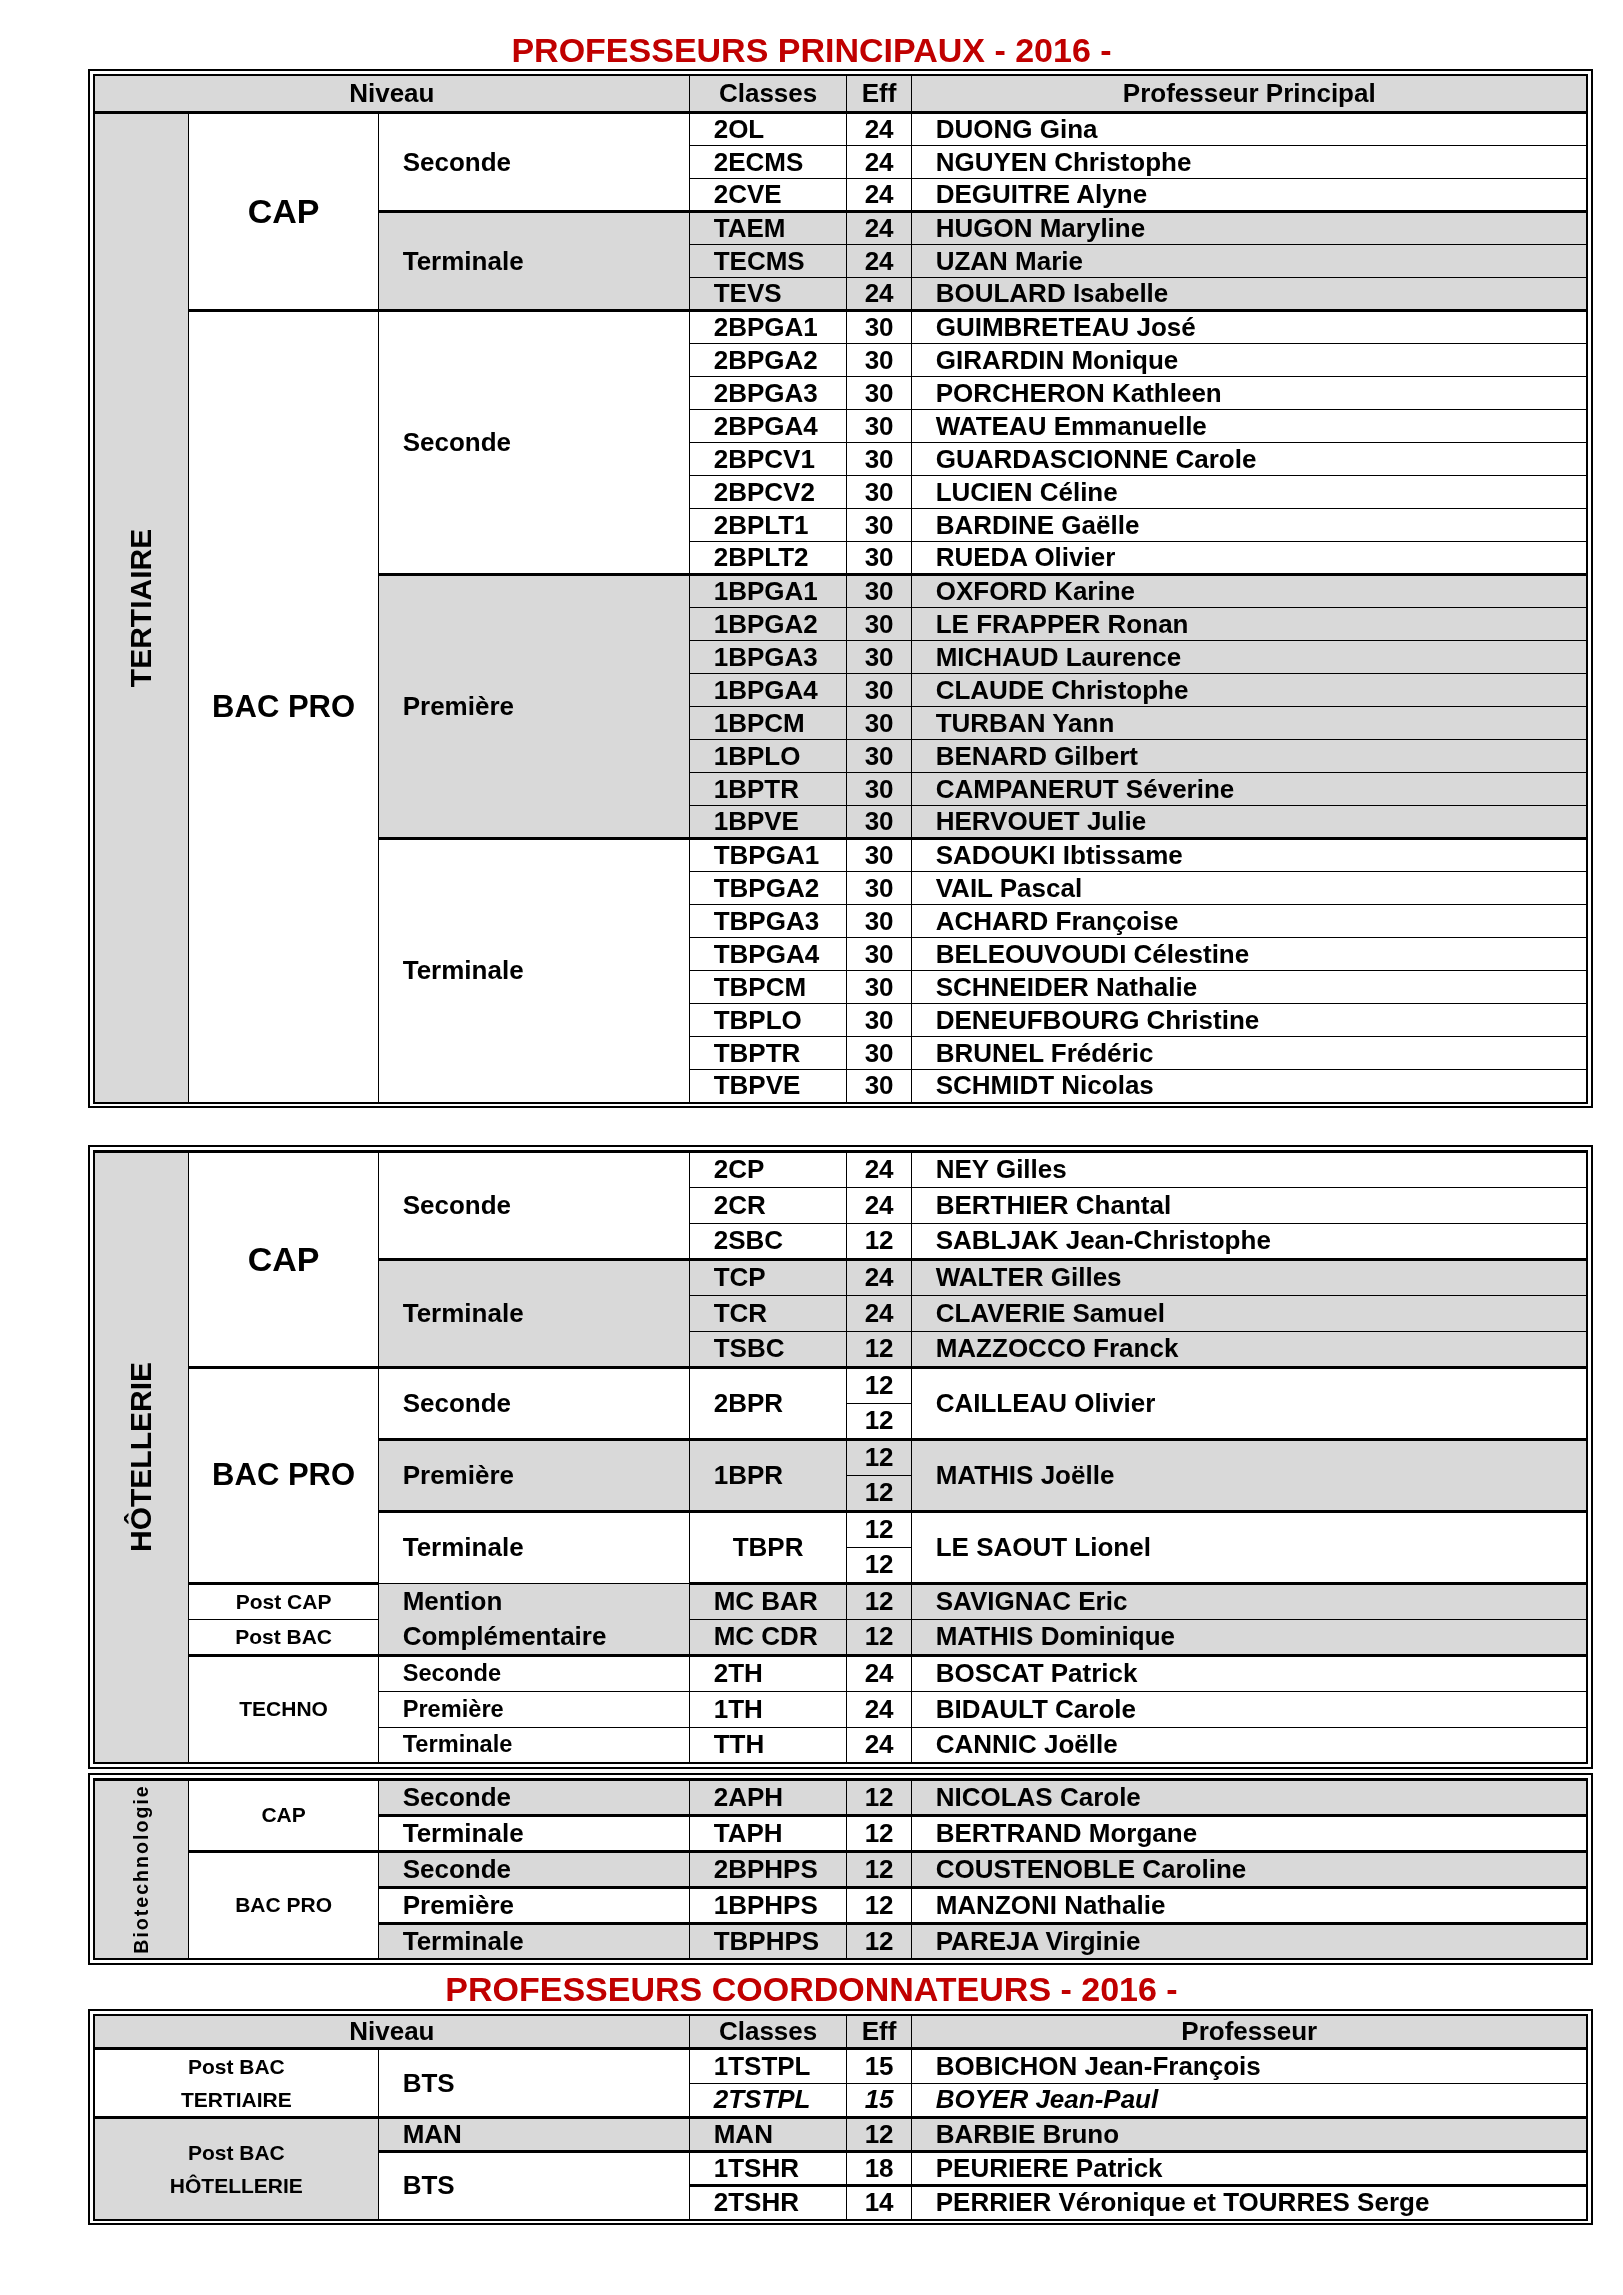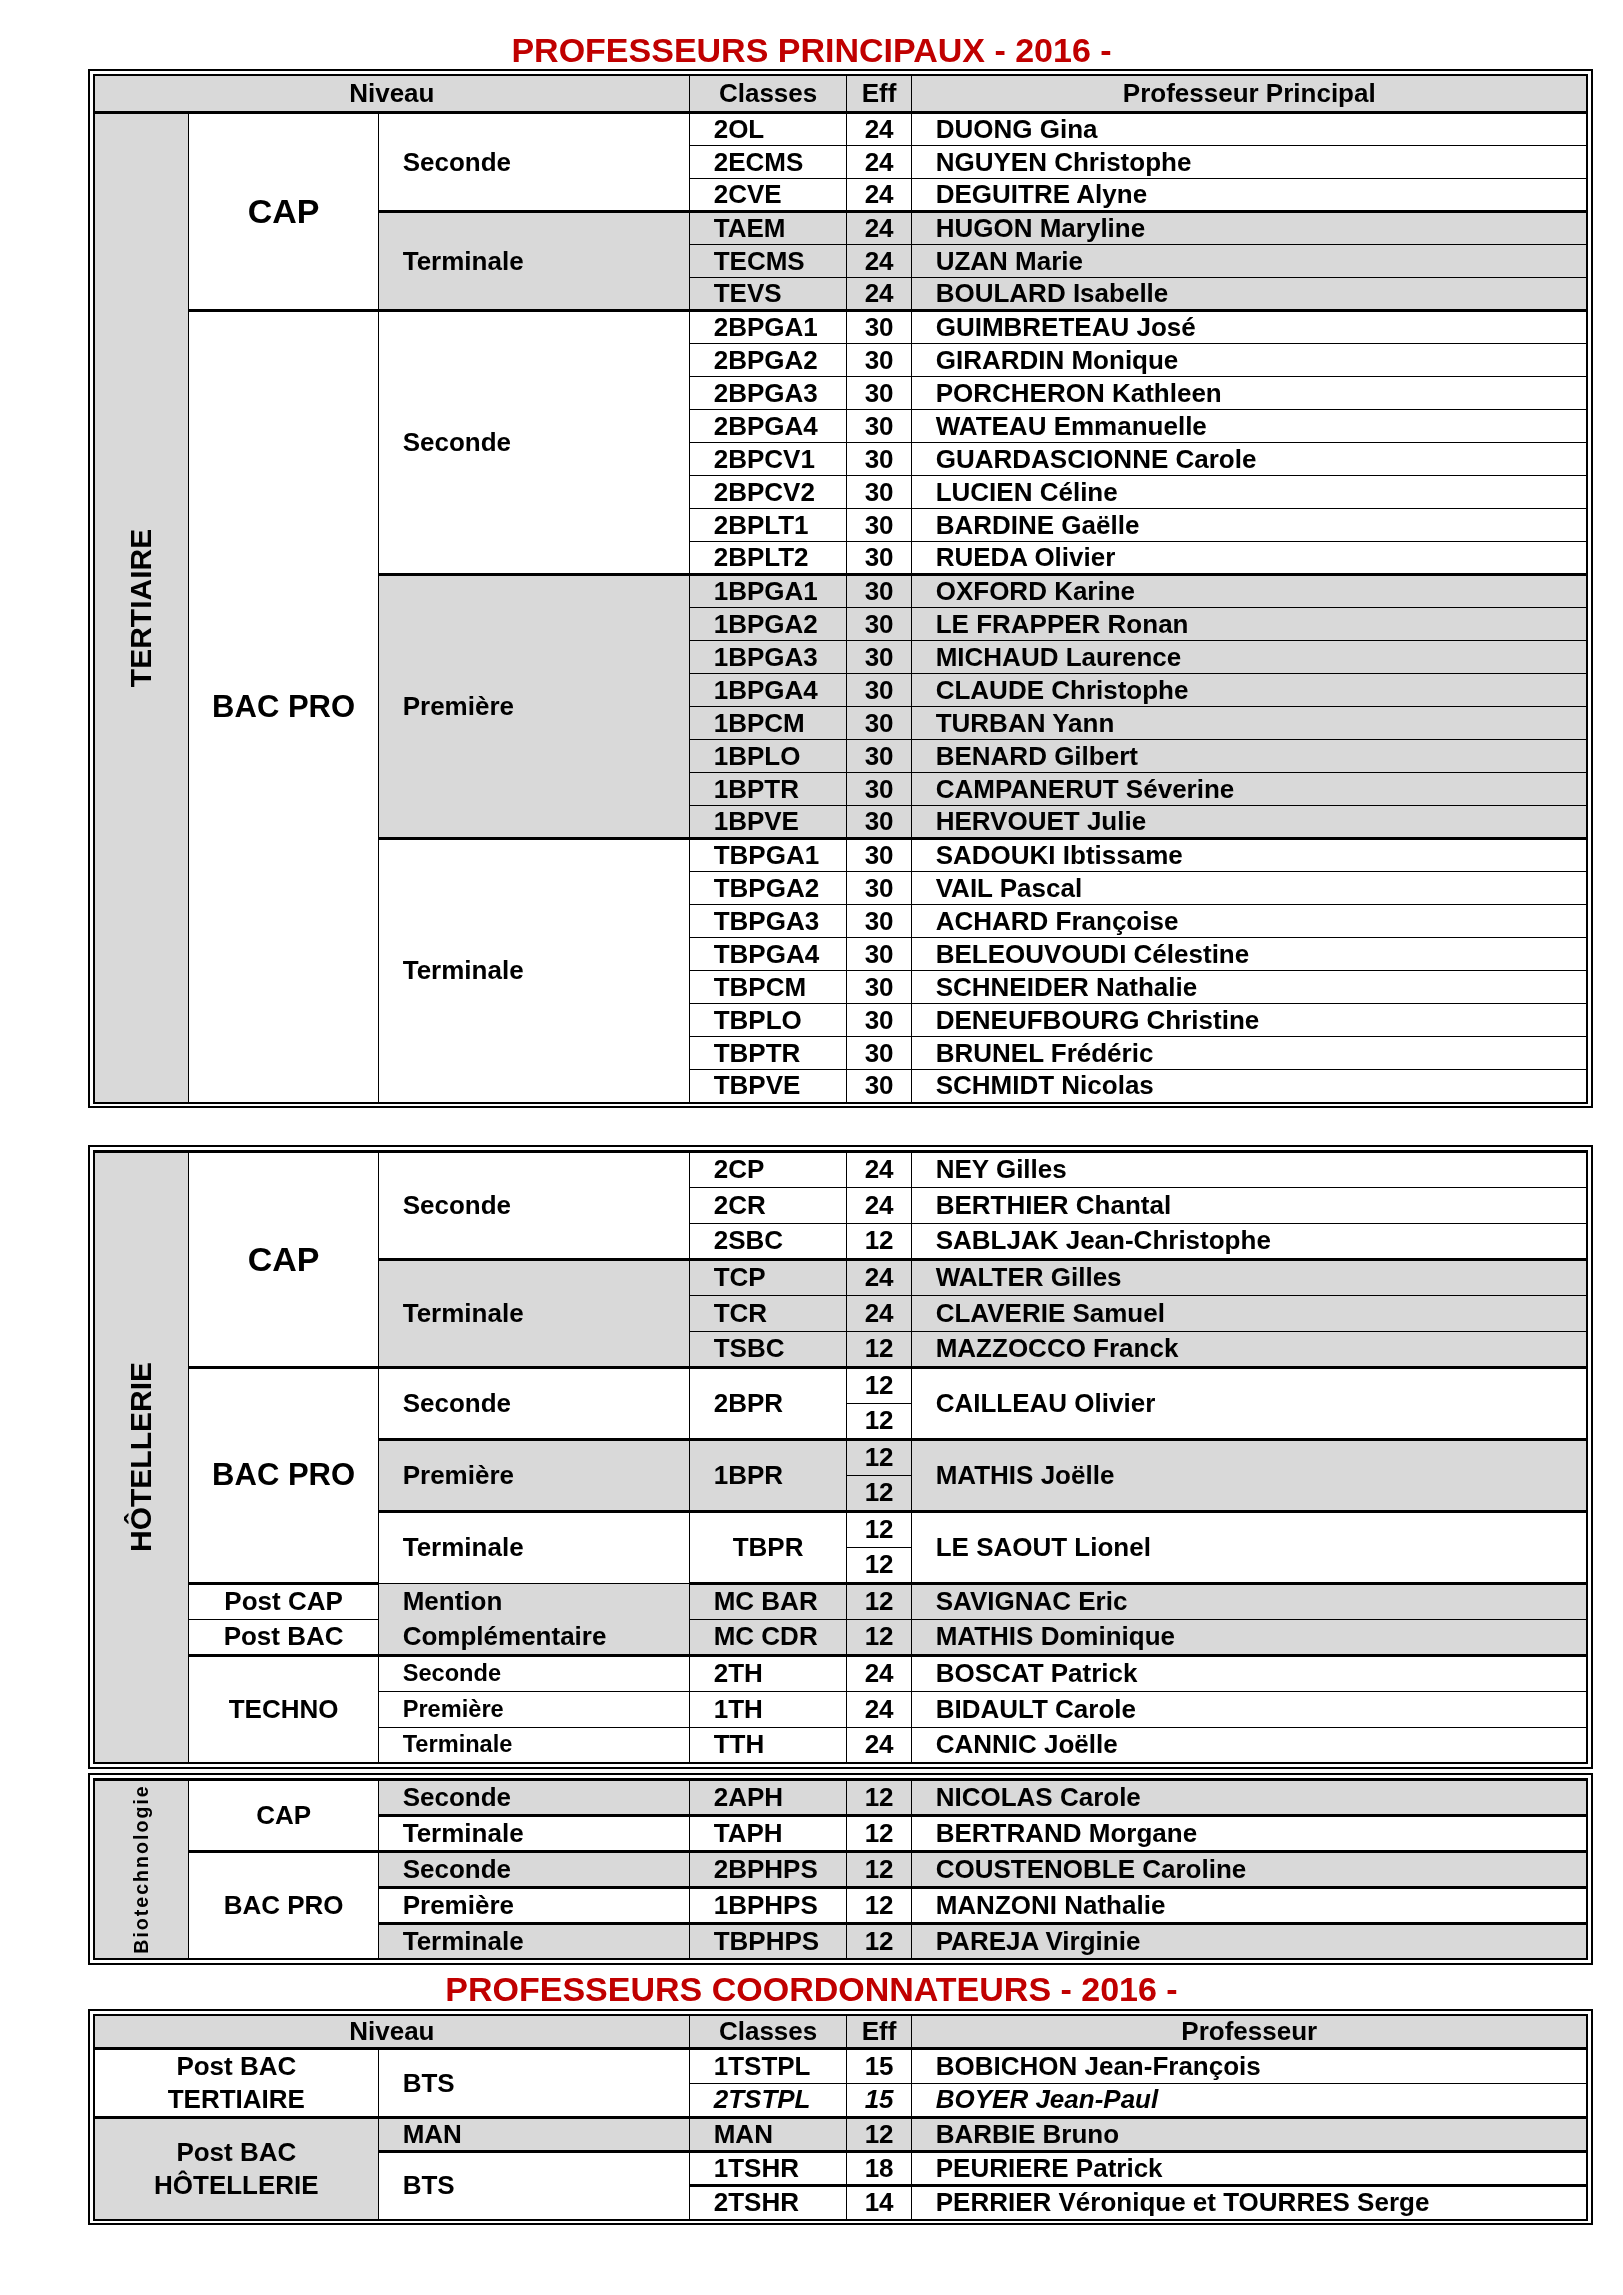--- a/index.html
+++ b/index.html
@@ -7,21 +7,21 @@
   .title { position:absolute; left:0; width:1623px; text-align:center; color:#c00000; font-weight:bold; font-size:34px; line-height:39px; }
   .frame { position:absolute; left:88px; width:1505px; border:2px solid #000; padding:2.6px; box-sizing:border-box; }
   .frame > table { border:2px solid #000; }
   table { border-collapse:collapse; width:100%; table-layout:fixed; }
   td, th { border:1.3px solid #000; font-weight:bold; font-size:26px; padding:0 0 0 23.6px; overflow:hidden; white-space:nowrap; }
   th { background:#d9d9d9; text-align:center; padding:0; font-size:26px; }
   .g { background:#d9d9d9; }
   .c { text-align:center; padding:0; }
   .lv1 { font-size:34px; text-align:center; padding:0; }
   .lv1s { font-size:31px; text-align:center; padding:0; }
-  .sm { font-size:26px; text-align:center; padding:0; }
+  .sm { font-size:21px; text-align:center; padding:0; }
   .eff { text-align:center; padding:0; }
   .vert { background:#d9d9d9; padding:0; position:relative; }
   .vert span { display:block; position:absolute; left:50%; top:50%; transform:translate(-50%,-50%) rotate(-90deg); white-space:nowrap; font-size:30px; }
   .vert.small span { font-size:19.6px; letter-spacing:2px; }
   .thick-top td { border-top:3.3px solid #000; }
   .prof { padding-left:23.6px; }
 </style>
 </head>
 <body>
 

